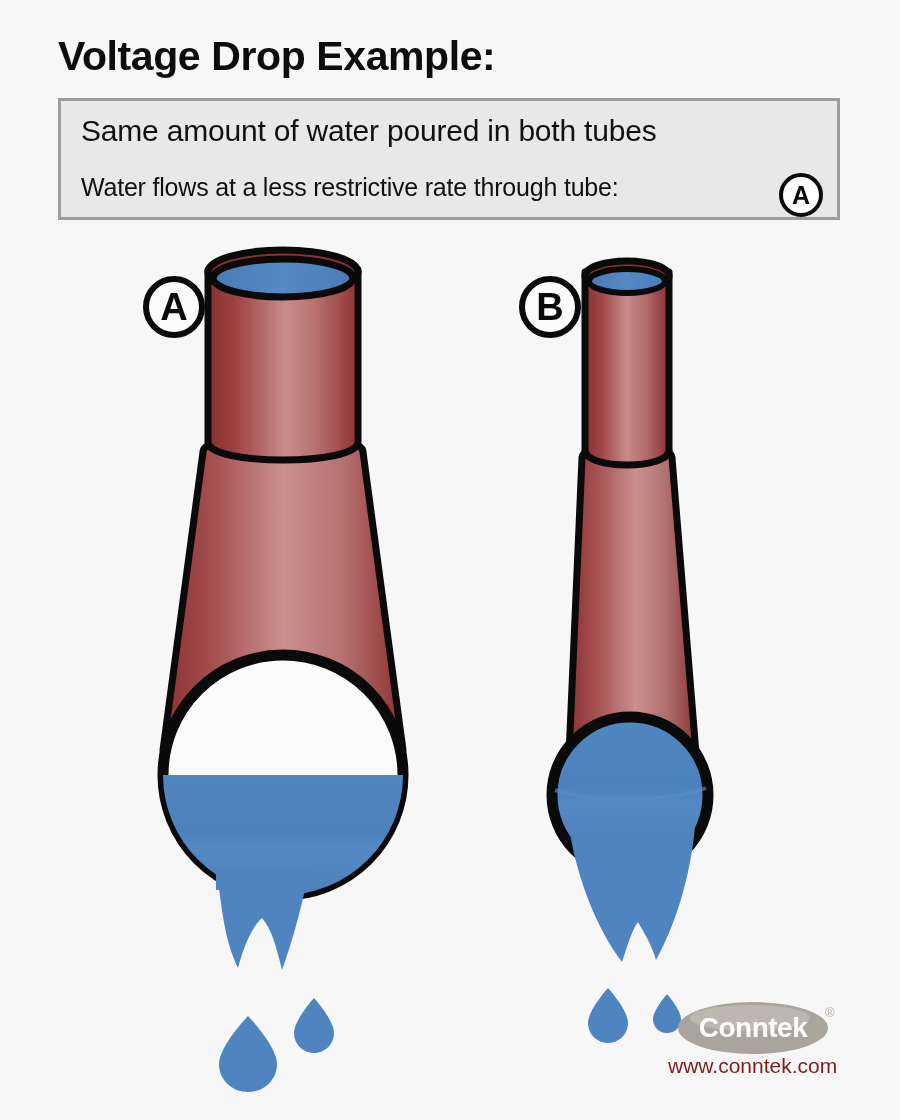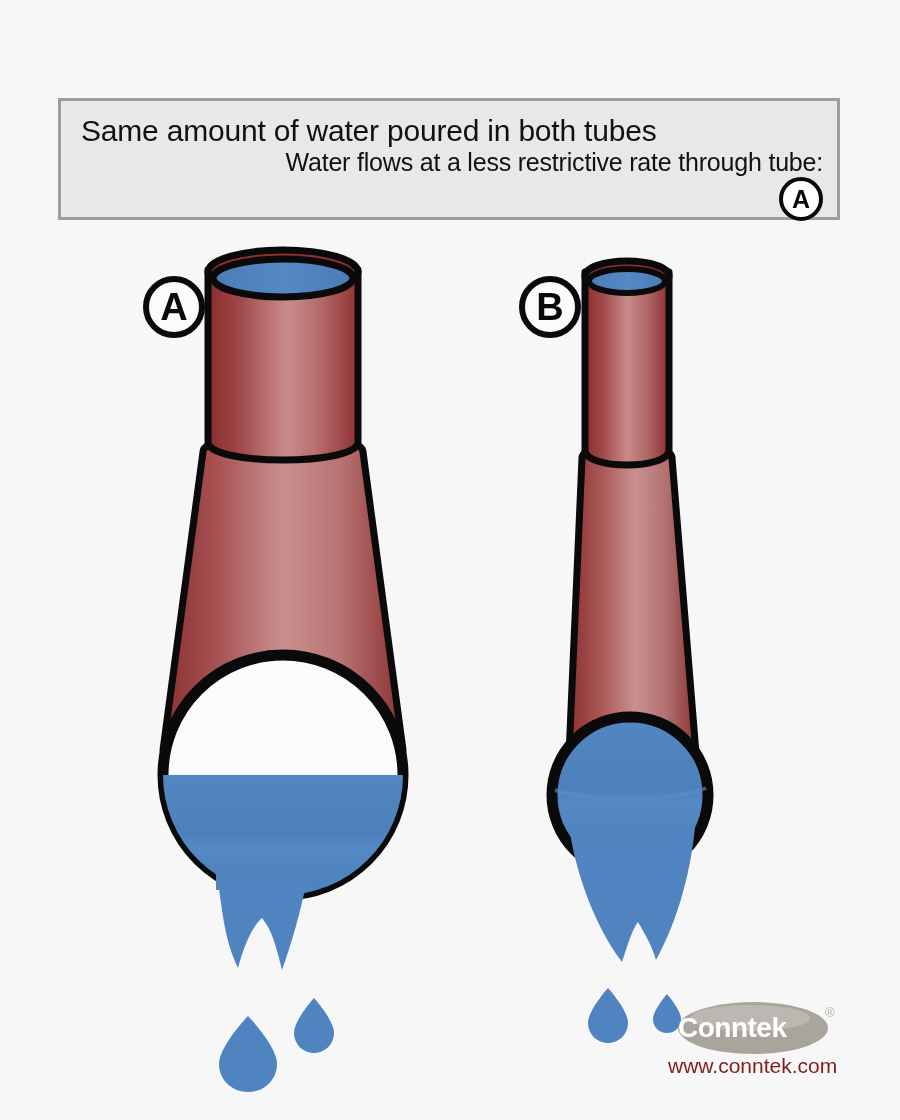--- a/index.html
+++ b/index.html
@@ -54,27 +54,26 @@
     top: 13px;
     font-size: 30px;
     color: #111;
     white-space: nowrap;
     letter-spacing: -0.2px;
     text-align: right;
   }
   #caption-line-2-wrap {
     position: absolute;
     left: 20px;
-    top: 47px;
+    top: 72px;
     right: 14px;
     height: 44px;
     display: flex;
-    align-items: flex-end;
+    align-items: flex-start;
     justify-content: space-between;
-    flex-direction: column;
   }
   #caption-line-2 {
     font-size: 25px;
     color: #111;
     white-space: nowrap;
     letter-spacing: -0.2px;
   }
   .badge-inline {
     width: 44px;
     height: 44px;
@@ -132,20 +131,21 @@
   #logo-ellipse {
     position: absolute;
     left: 10px;
     top: 0px;
     width: 150px;
     height: 52px;
     border-radius: 50%;
     background: #a9a59c;
     display: flex;
     align-items: center;
+    justify-content: center;
   }
   #logo-ellipse-gloss {
     position: absolute;
     left: 12px;
     top: 3px;
     width: 120px;
     height: 26px;
     border-radius: 50%;
     background: rgba(255,255,255,0.22);
     pointer-events: none;
@@ -172,20 +172,21 @@
     font-size: 21px;
     color: #7f1d1d;
     white-space: nowrap;
   }
 </style>
 </head>
 <body>
 
 <div id="stage">
 
+  <div id="page-title">Voltage Drop Example:</div>
 
   <div id="caption-box">
     <div id="caption-line-1">Same amount of water poured in both tubes</div>
     <div id="caption-line-2-wrap">
       <span id="caption-line-2">Water flows at a less restrictive rate through tube:</span>
       <span class="badge-inline">A</span>
     </div>
   </div>
 
   <div id="diagram">

